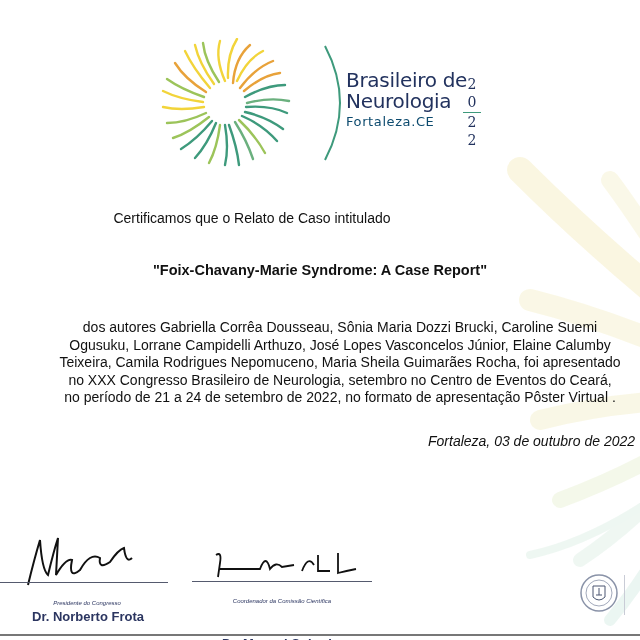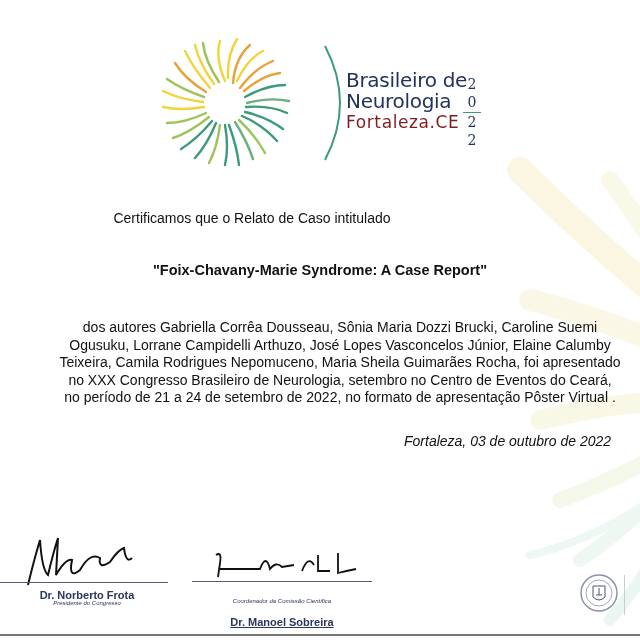--- a/index.html
+++ b/index.html
@@ -1,31 +1,31 @@
 <!DOCTYPE html>
 <html><head>
 <meta charset="utf-8">
 <style>
   html, body { margin:0; padding:0; }
   body { width:640px; height:640px; overflow:hidden; background:#ffffff; position:relative; font-family:"Liberation Sans", sans-serif; color:#111; }
   .bg-rays { position:absolute; left:0; top:0; width:640px; height:640px; pointer-events:none; }
   .logo { position:absolute; left:150px; top:38px; width:340px; height:150px; }
   .logo-text { position:absolute; left:346px; top:70px; }
   .logo-line { font-family:"DejaVu Sans", sans-serif; color:#22325e; font-size:20px; line-height:21px; letter-spacing:-0.3px; white-space:nowrap; }
-  .logo-line.city { color:#7f1d1d; font-size:17px; letter-spacing:0.6px; line-height:20px; }
+  .logo-line.city { color:#0c4a6e; font-size:13px; letter-spacing:0.6px; line-height:20px; }
   .logo-year { position:absolute; left:464px; top:76px; font-family:"DejaVu Serif", serif; color:#22325e; font-size:14px; line-height:17.5px; text-align:center; width:16px; }
   .logo-year .sep { display:block; width:18px; height:1px; background:#3e9a7c; margin:1px -1px 1px -1px; }
   .intro { position:absolute; top:210px; left:0; width:504px; text-align:center; font-size:14px; }
   .title { position:absolute; top:262px; left:0; width:640px; text-align:center; font-size:14.5px; font-weight:bold; }
   .body-text { position:absolute; top:319px; left:20px; width:640px; text-align:center; font-size:14px; line-height:17.5px; white-space:nowrap; }
   .body-text b { font-weight:normal; }
-  .place-date { position:absolute; top:433px; left:404px; font-size:14px; font-style:italic; white-space:nowrap; }
+  .place-date { position:absolute; top:433px; left:428px; font-size:14px; font-style:italic; white-space:nowrap; }
   .sig { position:absolute; }
   .sig-line { position:absolute; height:1px; background:#555a6e; }
-  .sig-name { position:absolute; font-size:11px; font-weight:bold; color:#2b3560; white-space:nowrap; text-align:center; }
+  .sig-name { position:absolute; font-size:13px; font-weight:bold; color:#2b3560; white-space:nowrap; text-align:right;margin-top:20px; }
   .sig-role { position:absolute; font-size:6px; font-style:italic; color:#2b3560; white-space:nowrap; text-align:center; }
   .bottom-line { position:absolute; left:0; top:634px; width:640px; height:2px; background:#777; }
   .seal { position:absolute; left:579px; top:573px; width:40px; height:40px; }
 </style>
 </head>
 <body>
 
 <svg class="bg-rays" viewBox="0 0 640 640">
   <g fill="none" stroke-linecap="round" opacity="0.22">
     <path d="M700 330 Q600 250 520 170" stroke="#e9d77a" stroke-width="26"></path>

